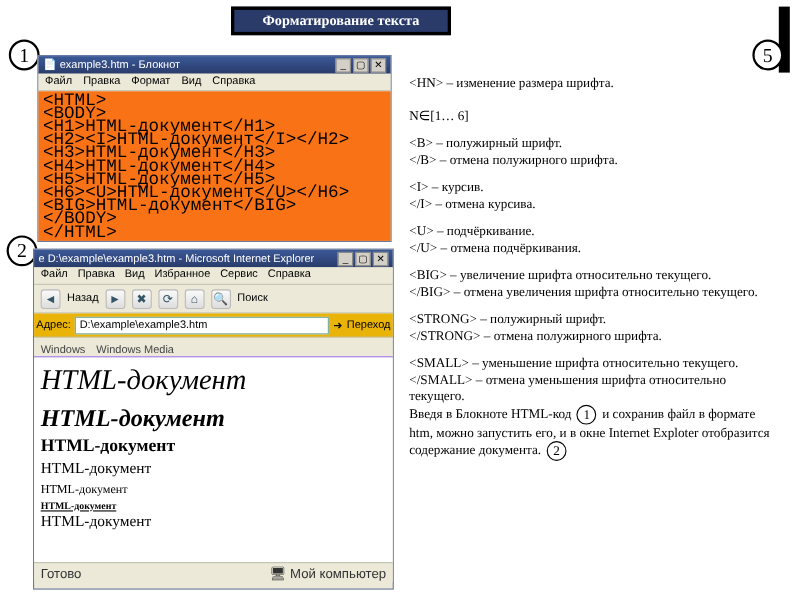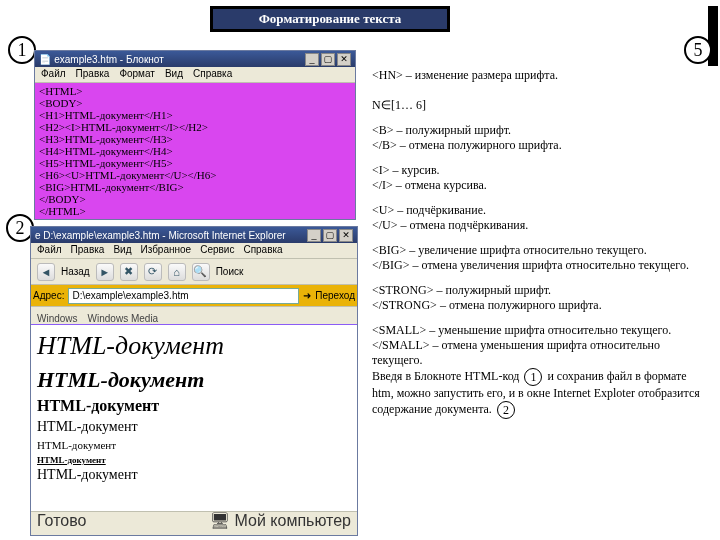--- a/index.html
+++ b/index.html
@@ -9,21 +9,21 @@
     height: 540px;
     font-family: "Times New Roman", serif;
     font-size: 12px;
     background: #fff;
     position: relative;
     overflow: hidden;
   }
   .title-banner {
     position: absolute;
     left: 210px; top: 6px;
-    width: 240px; height: 26px;
+    width: 200px; height: 26px;
     background: #2a3b6a;
     border: 3px solid #000;
     color: #fff;
     font-weight: bold;
     font-size: 13px;
     display: flex;
     align-items: center;
     justify-content: center;
   }
   .num-badge {
@@ -53,21 +53,21 @@
     font-family: Tahoma, Arial, sans-serif;
     font-size: 10px;
   }
   .np-title {
     height: 16px; background: linear-gradient(#3b5998,#2a3b6a);
     color:#fff; display:flex; align-items:center; padding:0 4px; font-size:10px;
   }
   .np-title .spacer{flex:1}
   .win-btn{width:14px;height:13px;background:#d4d0c8;border:1px solid #888;margin-left:2px;display:inline-flex;align-items:center;justify-content:center;font-size:9px;color:#000}
   .np-menu{height:16px;background:#ece9d8;border-bottom:1px solid #c0c0b0;display:flex;gap:10px;padding:1px 6px;}
-  .np-body{background:#d946ef;height:136px;overflow:hidden;padding:2px 4px;font-family:Liberation Serif, serif;font-size:11px;line-height:12px;color:#000;white-space:pre}
+  .np-body{background:#f97316;height:136px;overflow:hidden;padding:2px 4px;font-family:Liberation Mono, monospace;font-size:16px;line-height:12px;color:#000;white-space:pre}
 
   
   .ie {
     position: absolute;
     left: 30px; top: 226px;
     width: 328px; height: 310px;
     border: 1px solid #6b7aa0;
     background: #ece9d8;
     font-family: Tahoma, Arial, sans-serif;
     font-size: 10px;
@@ -81,21 +81,21 @@
   .ie-addr input{flex:1;height:16px;font-size:10px;border:1px solid #7a9;background:#fff;padding:0 3px}
   .ie-links{height:18px;background:#ece9d8;border-bottom:1px solid #8b5cf6;display:flex;align-items:flex-end;gap:10px;padding:0 6px;font-size:10px;color:#444}
   .ie-body{background:#fff;height:186px;overflow:hidden;padding:6px;font-family:"Times New Roman",serif;color:#000}
   .ie-body h1{margin:0 0 6px 0;font-size:26px;font-style:italic;font-weight:normal}
   .ie-body h2{margin:0 0 4px 0;font-size:22px;font-weight:bold;font-style:italic}
   .ie-body h3{margin:0 0 4px 0;font-size:16px;font-weight:bold}
   .ie-body h4{margin:0 0 4px 0;font-size:14px;font-weight:normal}
   .ie-body h5{margin:0 0 4px 0;font-size:11px;font-weight:normal}
   .ie-body h6{margin:0 0 2px 0;font-size:9px;text-decoration:underline}
   .ie-body .big{font-size:14px}
-  .ie-status{height:18px;background:#ece9d8;border-top:1px solid #c0c0b0;display:flex;align-items:center;padding:0 6px;font-size:16px;color:#333}
+  .ie-status{height:18px;background:#ece9d8;border-top:1px solid #c0c0b0;display:flex;align-items:center;padding:0 6px;font-size:12px;color:#333}
   .ie-status .spacer{flex:1}
 
   
   .col {
     position:absolute;
     left: 372px; top: 68px;
     width: 334px;
     font-size: 12px;
     line-height: 1.25;
   }

